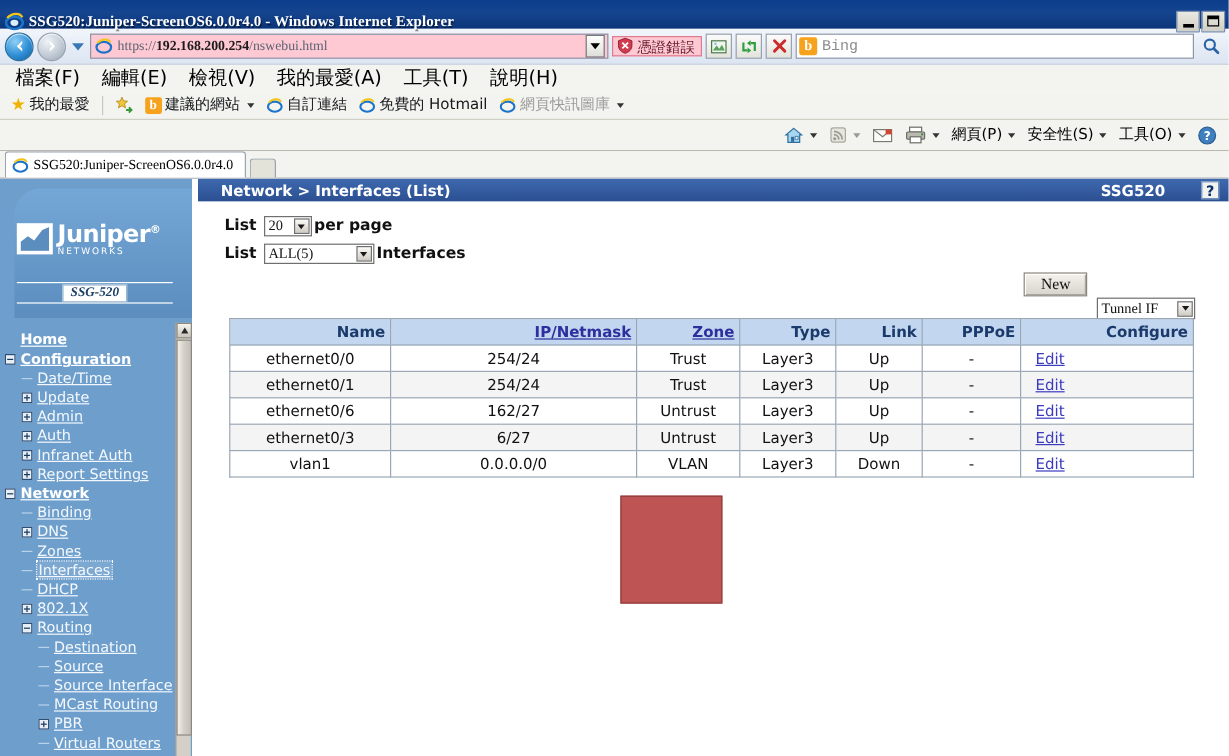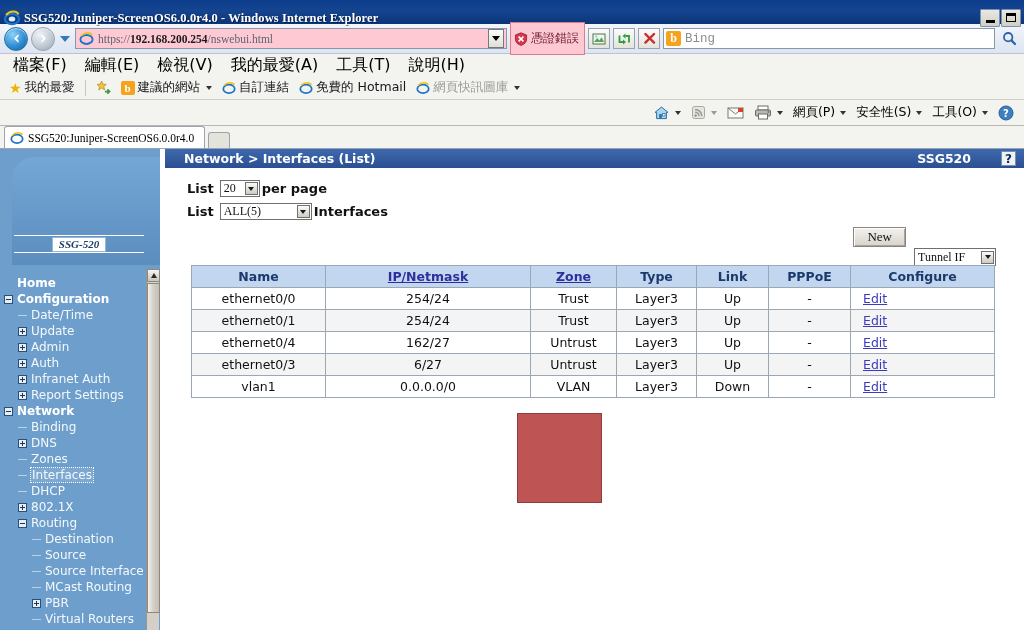--- a/index.html
+++ b/index.html
@@ -89,22 +89,22 @@
   .url-text b { color: #1b1b1b; font-weight: bold; }
   .url-drop {
     width: 16px; height: 19px; flex: 0 0 auto;
     background: linear-gradient(to bottom,#fdfdfd,#dfdfd8);
     border: 1px solid #74797f;
     display:flex;align-items:center;justify-content:center;
   }
   .url-drop .tri { border-left:4px solid transparent; border-right:4px solid transparent; border-top:5px solid #000; }
 
   .certerr {
-    height: 33px; background: #ffc9d4; border: 1px solid #e07a8d;
-    display: flex; align-items: center; gap: 3px; padding: 0 5px 0 3px;
+    height: 17px; background: #ffc9d4; border: 1px solid #e07a8d;
+    display: flex; align-items: flex-start; gap: 3px; padding: 0 5px 0 3px;
     flex: 0 0 auto;
   }
   .certerr .label {
     font-size: 12px; color: #6c2030; white-space: nowrap;
     font-family: "DejaVu Sans", sans-serif;
   }
   .tbtn {
     width: 22px; height: 21px; flex: 0 0 auto;
     background: linear-gradient(to bottom,#fbfbfb,#e4e4dc);
     border: 1px solid #9aa2ac;
@@ -269,21 +269,21 @@
   .tnode .tog::before {
     content:''; position:absolute; left:1px; top:3px; width:5px; height:1px; background:#15385f;
   }
   .tnode .tog.plus::after {
     content:''; position:absolute; left:3px; top:1px; width:1px; height:5px; background:#15385f;
   }
   .tnode .dash {
     width: 9px; height: 1px; background: #b8d2e8; flex: 0 0 auto;
   }
   .tnode .spacer { flex: 0 0 auto; }
-  .tnode .lbl { margin-left: 4px; }
+  .tnode .lbl { margin-left: 4px; text-decoration: underline; }
   .tnode .lbl.sel { outline: 1px dotted #ffffff; background: rgba(255,255,255,.10); padding: 0 1px; }
 
   .sb-scroll {
     position: absolute; left: 146px; top: 120px; width: 13px; height: 387px;
     background: #d4d0c8; border-left: 1px solid #9a968e;
   }
   .sb-arrow {
     width: 13px; height: 13px; background: linear-gradient(to bottom,#f6f5f1,#c9c5bc);
     border: 1px solid #8d8980; display:flex; align-items:center; justify-content:center;
   }
@@ -329,21 +329,21 @@
 
   table.iftab {
     border-collapse: collapse;
     position: absolute; left: 26px; top: 97px; width: 804px;
     font-family: "DejaVu Sans", sans-serif; font-size: 12.5px;
   }
   table.iftab th {
     background: #c2d6ef; color: #1a3a6b;
     font-weight: bold; font-size: 12.5px;
     border: 1px solid #9aa7b5; height: 22px; padding: 0 4px;
-    text-align: center; white-space: nowrap;
+    text-align: right; white-space: nowrap;
   }
   table.iftab th a { color: #2d2f9e; text-decoration: underline; }
   table.iftab td {
     border: 1px solid #9aa7b5; height: 22px; padding: 0 4px;
     text-align: center; color: #111; white-space: nowrap;
   }
   table.iftab tr.odd td { background: #ffffff; }
   table.iftab tr.even td { background: #f4f4f4; }
   table.iftab td.cfg { text-align: left; padding-left: 12px; }
   table.iftab td.cfg a { color: #3b3bbf; text-decoration: underline; }
@@ -557,20 +557,27 @@
       </svg>
       <span>SSG520:Juniper-ScreenOS6.0.0r4.0</span>
     </div>
     <div class="newtab"></div>
   </div>
 
   <div class="page">
 
     <div class="sidebar">
       <div class="panel-top"></div>
+      <div class="logo-wrap">
+        <span class="logo-mark"></span>
+        <span class="logo-text">
+          <div class="jn"><span>Juniper</span><sup>®</sup></div>
+          <div class="nw">NETWORKS</div>
+        </span>
+      </div>
       <div class="modelrow">
         <span class="modelbox">SSG-520</span>
       </div>
 
       <div class="tree" id="nav-tree">
           <div class="tnode top">
             <span class="spacer" style="width: 4px;"></span>
             <span class="spacer" style="width: 9px;"></span>
             <span class="lbl">Home</span>
           </div>
@@ -758,21 +765,21 @@
             <tr class="even">
               <td>ethernet0/1</td>
               <td>254/24</td>
               <td>Trust</td>
               <td>Layer3</td>
               <td>Up</td>
               <td>-</td>
               <td class="cfg"><a>Edit</a></td>
             </tr>
             <tr class="odd">
-              <td>ethernet0/4</td>
+              <td>ethernet0/6</td>
               <td>162/27</td>
               <td>Untrust</td>
               <td>Layer3</td>
               <td>Up</td>
               <td>-</td>
               <td class="cfg"><a>Edit</a></td>
             </tr>
             <tr class="even">
               <td>ethernet0/3</td>
               <td>6/27</td>

